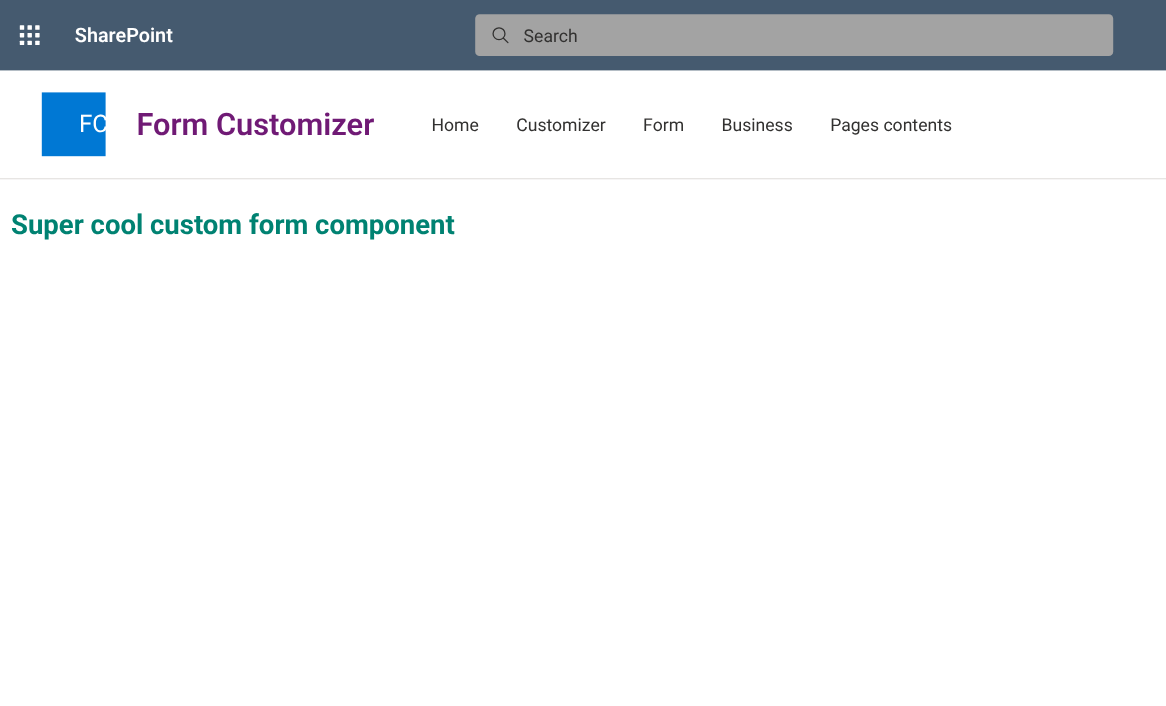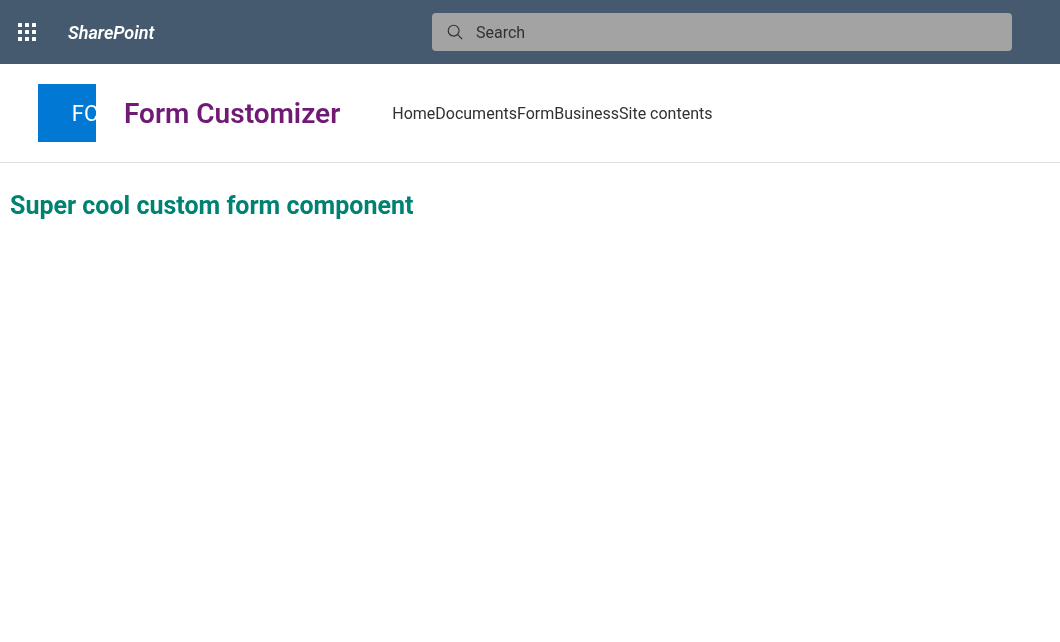--- a/index.html
+++ b/index.html
@@ -39,21 +39,20 @@
       width: 4px;
       height: 4px;
       background: #ffffff;
       border-radius: 0.5px;
     }
     .brand-label {
       color: #ffffff;
       font-size: 18px;
       font-weight: 600;
       margin-left: 14px;
-      font-style: italic;
     }
     .search-container {
       margin-left: auto;
       margin-right: 48px;
       width: 580px;
       height: 38px;
       background: #a3a3a3;
       border-radius: 4px;
       display: flex;
       align-items: center;
@@ -96,20 +95,21 @@
       padding-left: 36px;
     }
     .site-title {
       font-size: 28px;
       font-weight: 600;
       color: #701a75;
       margin-left: 28px;
     }
     .site-nav {
       display: flex;
+      gap: 34px;
       margin-left: 52px;
       align-items: center;
     }
     .nav-link {
       color: #323130;
       font-size: 16px;
       text-decoration: none;
       cursor: pointer;
     }
     .content {
@@ -146,22 +146,22 @@
     </svg>
     <input class="search-input" type="text" placeholder="Search" style="">
   </div>
 </div>
 
 <div class="site-header">
   <div class="site-logo">FC</div>
   <div class="site-title">Form Customizer</div>
   <nav class="site-nav">
     <a class="nav-link">Home</a>
-    <a class="nav-link">Documents</a>
+    <a class="nav-link">Customizer</a>
     <a class="nav-link">Form</a>
     <a class="nav-link">Business</a>
-    <a class="nav-link">Site contents</a>
+    <a class="nav-link">Pages contents</a>
   </nav>
 </div>
 
 <div class="content">
   <h2 class="custom-heading">Super cool custom form component</h2>
 </div>
 
 </body></html>

